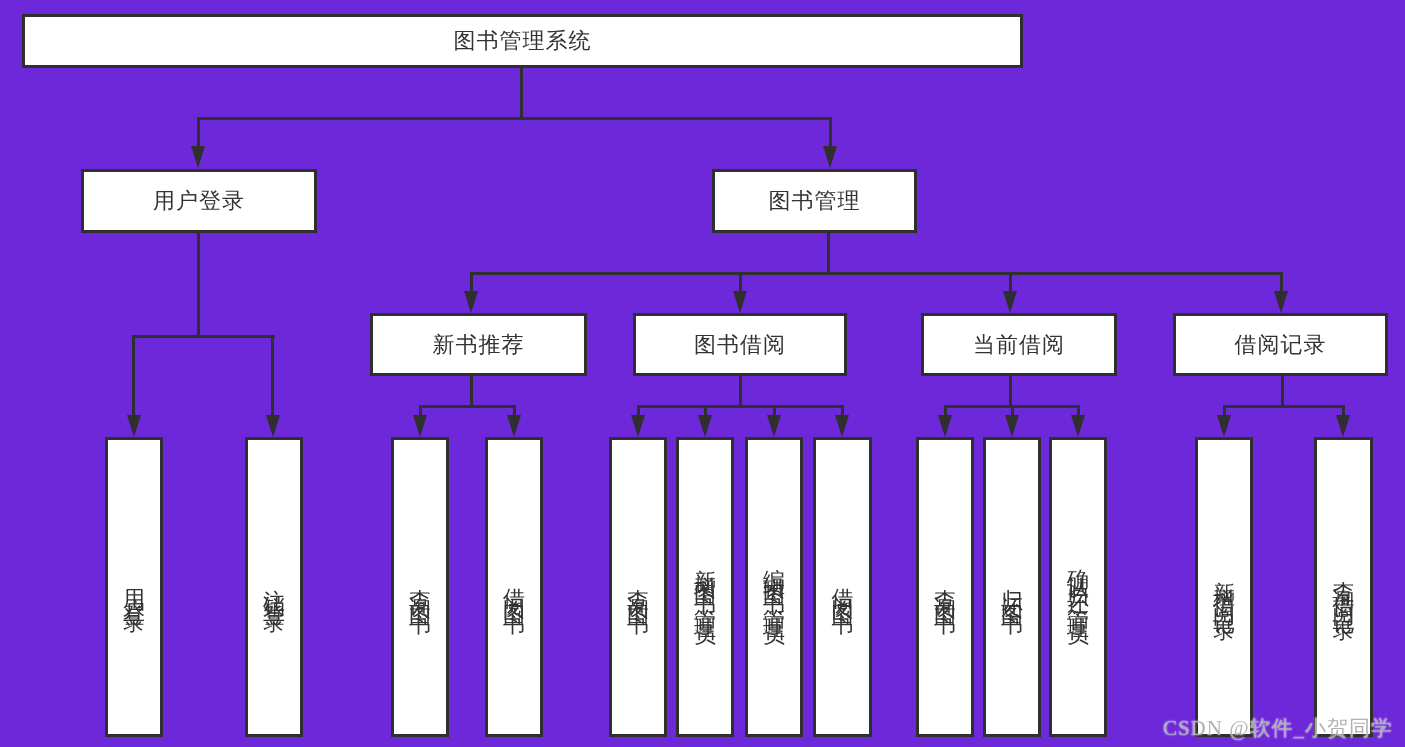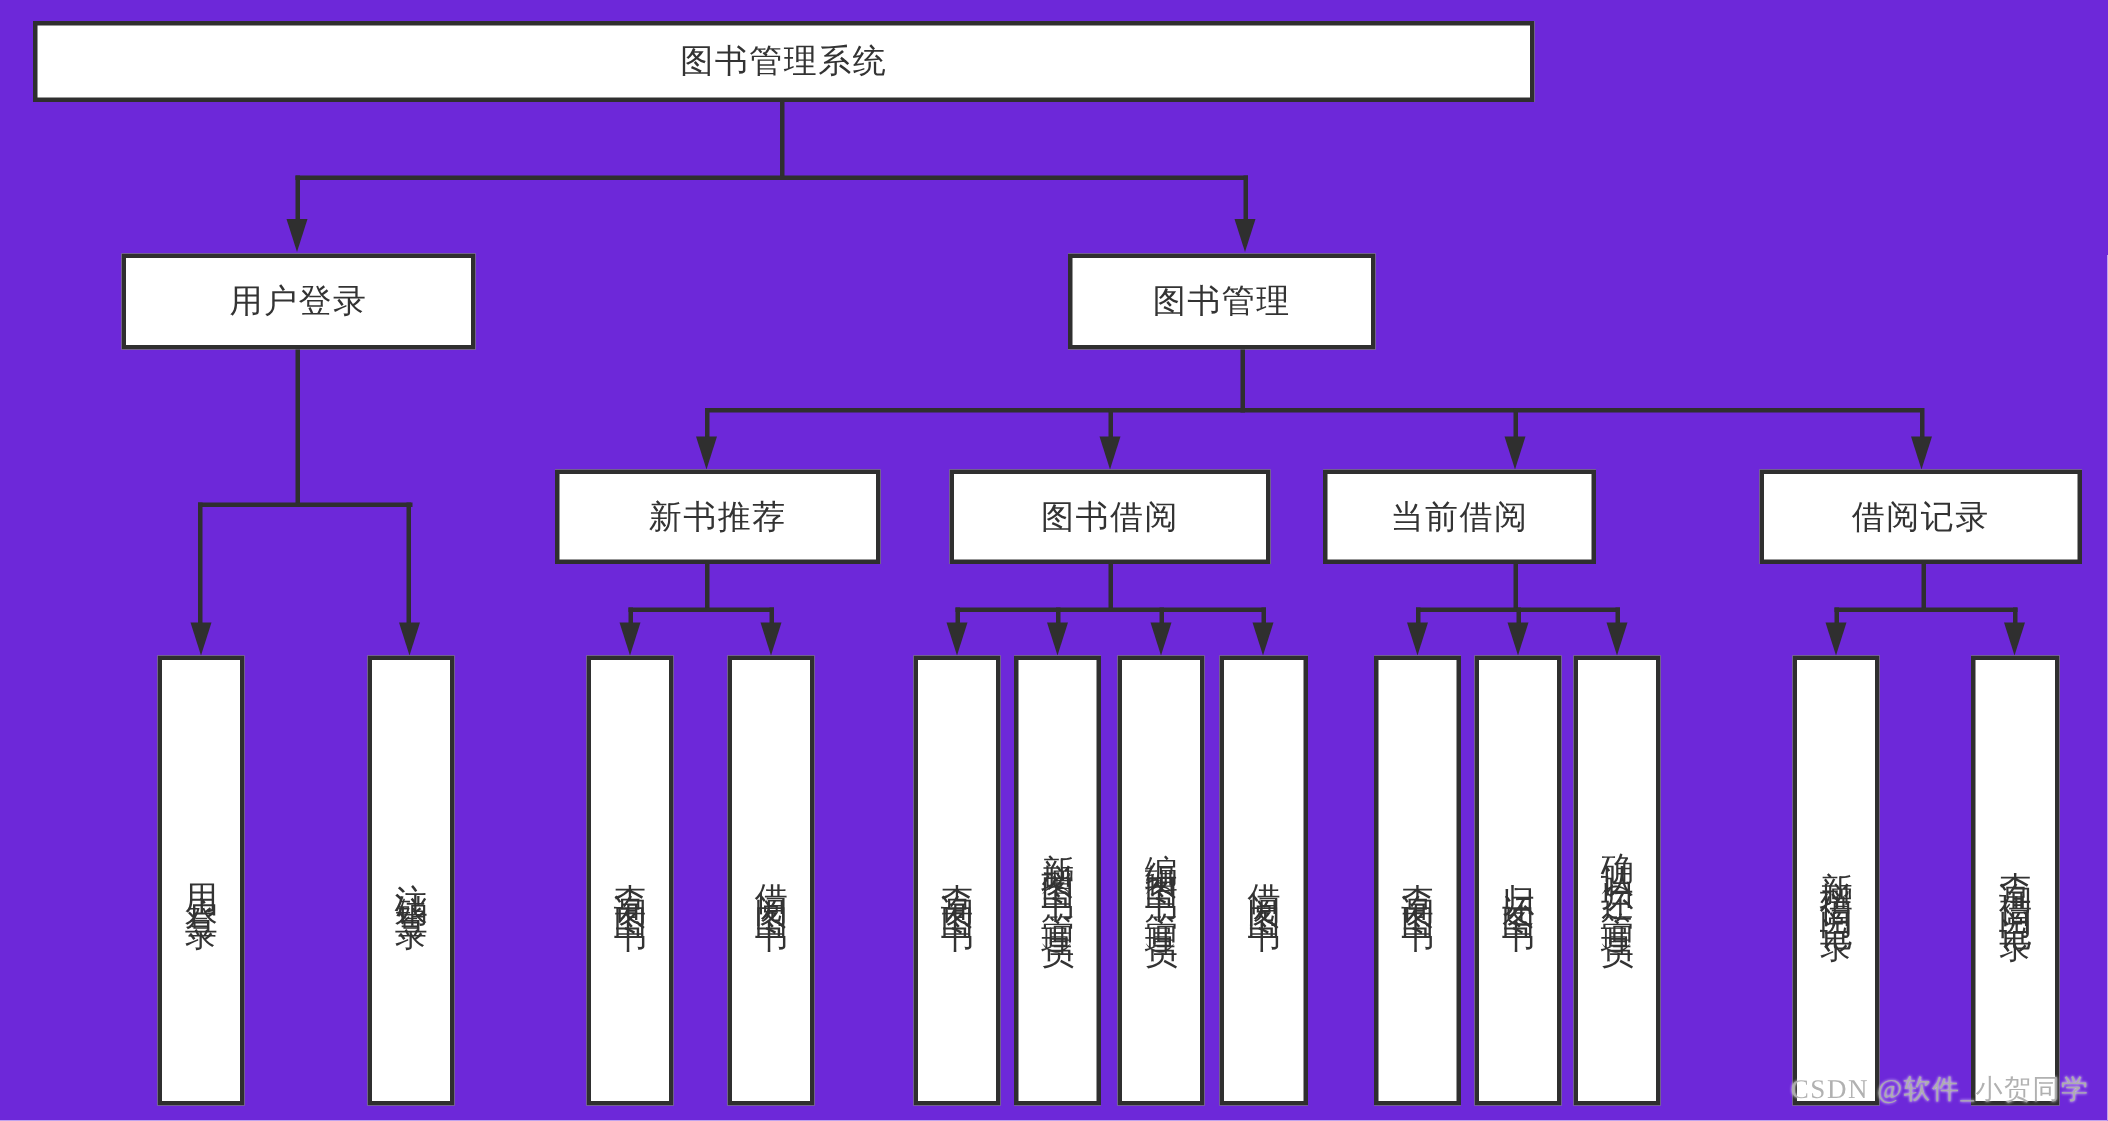--- a/index.html
+++ b/index.html
@@ -30,21 +30,21 @@
   .hl { position:absolute; height:3px; background:#2f2f2f; }
   .vl { position:absolute; width:3px; background:#2f2f2f; }
   
   .arr {
     position:absolute; width:0; height:0;
     border-left:7px solid transparent; border-right:7px solid transparent;
     border-top:22px solid #2f2f2f;
   }
   .watermark {
     position:absolute; right:12px; top:714px; z-index:5;
-    font-size:18px; letter-spacing:1px;
+    font-size:21px; letter-spacing:1px;
     color:rgba(173,173,173,0.95); text-shadow:0 0 2px #ffffff;
     white-space:nowrap;
   }
 </style>
 </head>
 <body>
 
 <div class="canvas">
 
   <div class="hnode" style="left:22px;top:14px;width:1001px;height:54px">
@@ -82,21 +82,21 @@
   <div class="arr" style="left:1003px;top:291px"></div>
   <div class="vl" style="left:1280px;top:272px;height:21px"></div>
   <div class="arr" style="left:1274px;top:291px"></div>
 
   <div class="hnode" style="left:370px;top:313px;width:217px;height:63px">
     <span>新书推荐</span>
   </div>
   <div class="hnode" style="left:633px;top:313px;width:214px;height:63px">
     <span>图书借阅</span>
   </div>
-  <div class="hnode" style="left:882px;top:313px;width:182px;height:63px">
+  <div class="hnode" style="left:921px;top:313px;width:196px;height:63px">
     <span>当前借阅</span>
   </div>
   <div class="hnode" style="left:1173px;top:313px;width:215px;height:63px">
     <span>借阅记录</span>
   </div>
 
   <div class="vl" style="left:470px;top:376px;height:32px"></div>
   <div class="hl" style="left:419px;top:405px;width:97px"></div>
   <div class="vl" style="left:419px;top:405px;height:12px"></div>
   <div class="arr" style="left:413px;top:415px"></div>

